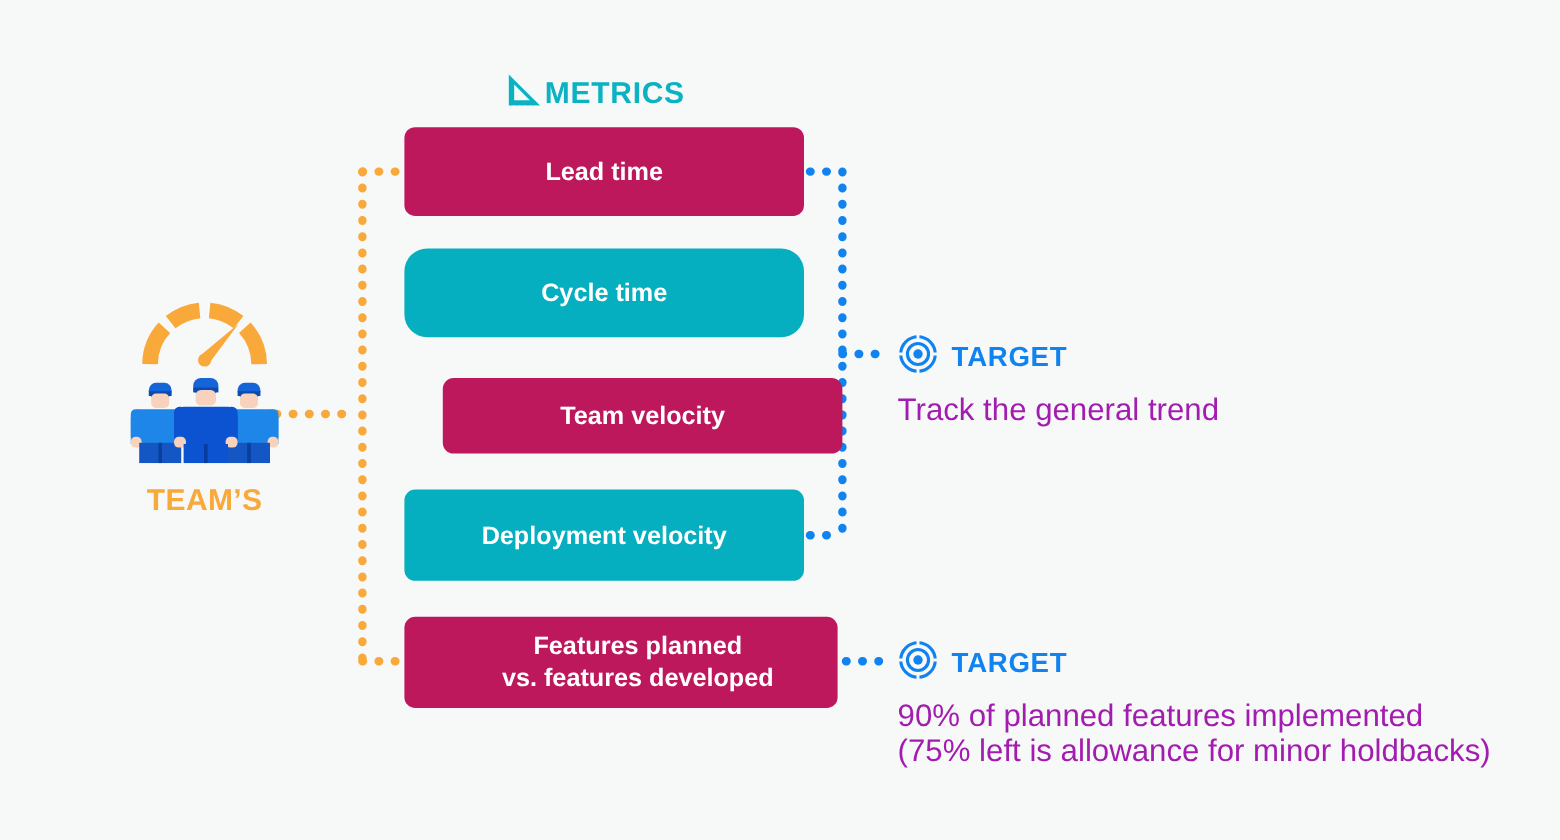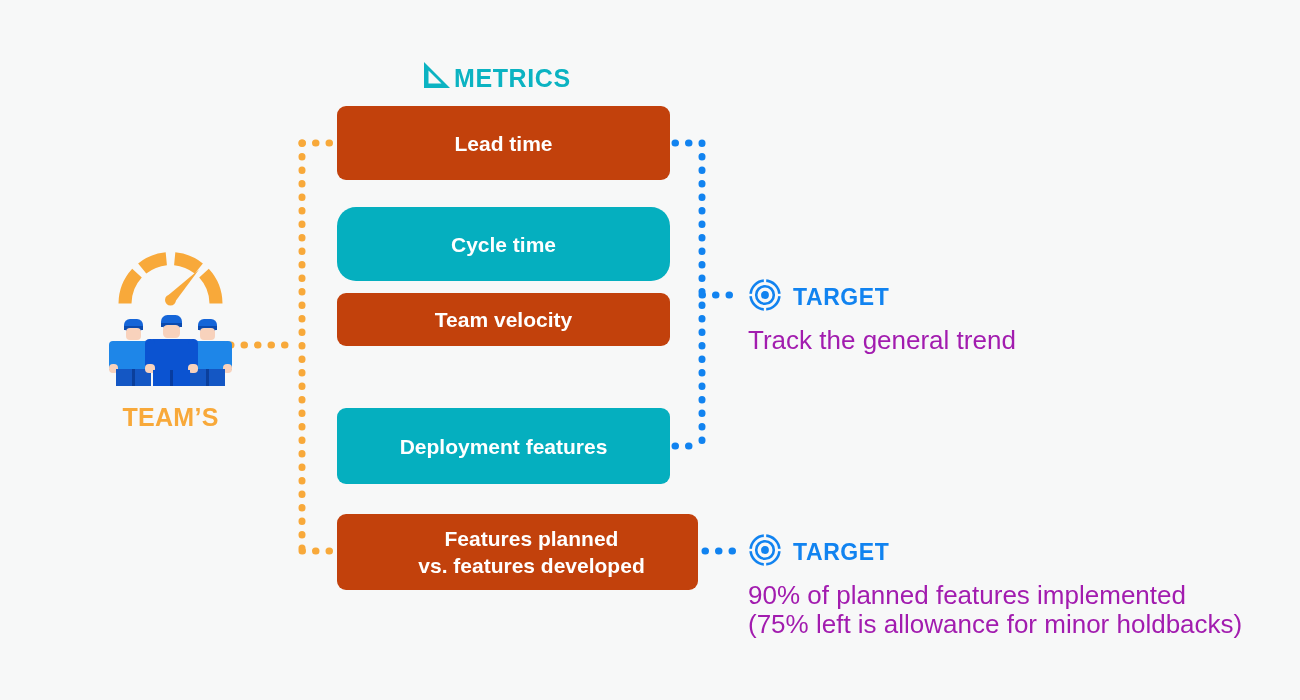--- a/index.html
+++ b/index.html
@@ -38,21 +38,21 @@
   }
 
   
   .box{
     position:absolute;left:337px;width:333px;
     border-radius:9px;
     display:flex;align-items:center;justify-content:center;
     color:#ffffff;font-weight:bold;font-size:21px;line-height:27px;
     text-align:center;
   }
-  .box.light{background:#c2410c;}
+  .box.light{background:#be185d;}
   .box.dark{background:#05AFBF;}
 
   
   .target-block{position:absolute;}
   .target-head{display:flex;align-items:center;gap:11px;}
   .target-head .th-text{
     color:#1183F0;font-weight:bold;font-size:23px;letter-spacing:.6px;
   }
   .target-desc{
     margin-top:10px;
@@ -166,26 +166,26 @@
   </div>
 
   <div class="box light" style="top:106px;height:74px;">
     <span>Lead time</span>
   </div>
 
   <div class="box dark" style="top:207px;height:74px;border-radius:19px;">
     <span>Cycle time</span>
   </div>
 
-  <div class="box light" style="top:293px;height:53px;">
+  <div class="box light" style="top:315px;height:63px;margin-left:32px;">
     <span>Team velocity</span>
   </div>
 
   <div class="box dark" style="top:408px;height:76px;">
-    <span>Deployment features</span>
+    <span>Deployment velocity</span>
   </div>
 
   <div class="box light" style="top:514px;height:76px;padding-left:28px;">
     <span style="white-space:pre-line">Features planned
 vs. features developed</span>
   </div>
 
   <div class="target-block" style="left:748px;top:278px;">
     <div class="target-head">
       <span>

